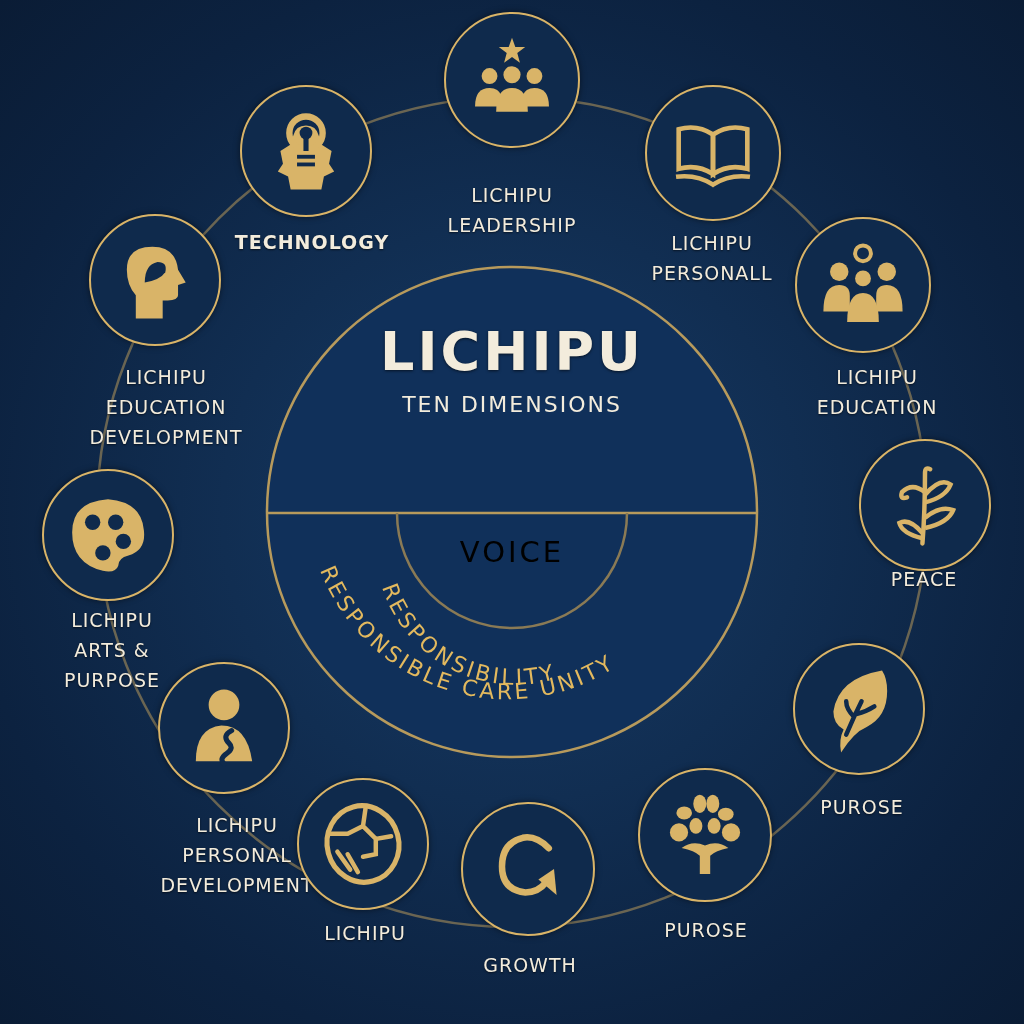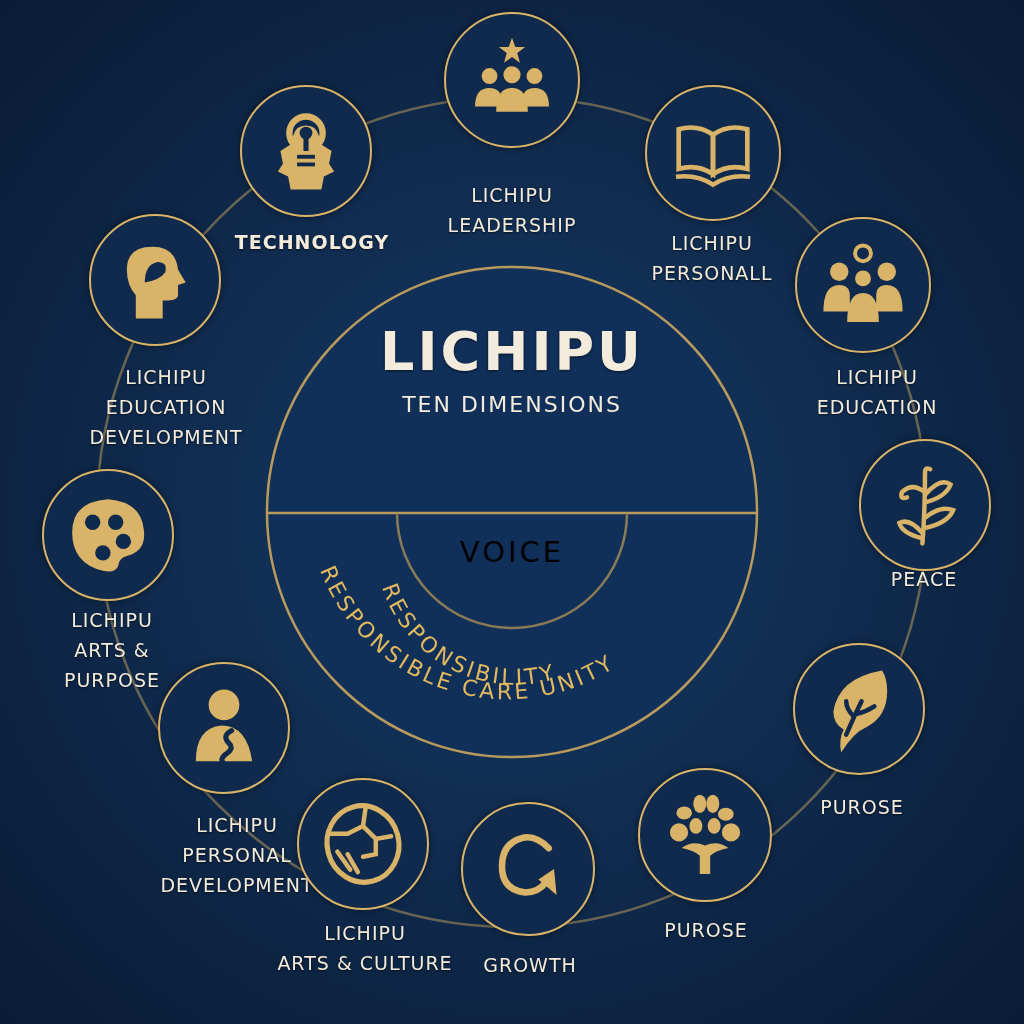--- a/index.html
+++ b/index.html
@@ -207,21 +207,20 @@
   </div>
 
   <div class="node" style="left:297px;top:778px;width:132px;height:132px;">
     <svg viewBox="0 0 100 100">
       <ellipse cx="50" cy="50" rx="28" ry="30" fill="none" stroke="#d9b468" stroke-width="4" transform="rotate(-15 50 50)"></ellipse>
       <path d="M52 22 L50 36 L38 42 L24 42 M50 36 L60 46 L72 44 M60 46 L60 58 L50 60 M38 58 L46 72 M30 56 L40 70" fill="none" stroke="#d9b468" stroke-width="3.5" stroke-linecap="round"></path>
     </svg>
   </div>
   <div class="label" style="left:365px;top:918px;">
     <div>LICHIPU</div>
-      <div>ARTS &amp; CULTURE</div>
   </div>
 
   <div class="node" style="left:461px;top:802px;width:134px;height:134px;">
     <svg viewBox="0 0 100 100">
       <path d="M66 34 Q56 24 46 26 Q30 30 30 48 Q30 66 48 68 Q58 68 64 60" fill="none" stroke="#d9b468" stroke-width="5" stroke-linecap="round"></path>
       <polygon points="58,58 70,50 72,70" fill="#d9b468"></polygon>
     </svg>
   </div>
   <div class="label" style="left:530px;top:950px;">
     <div>GROWTH</div>

